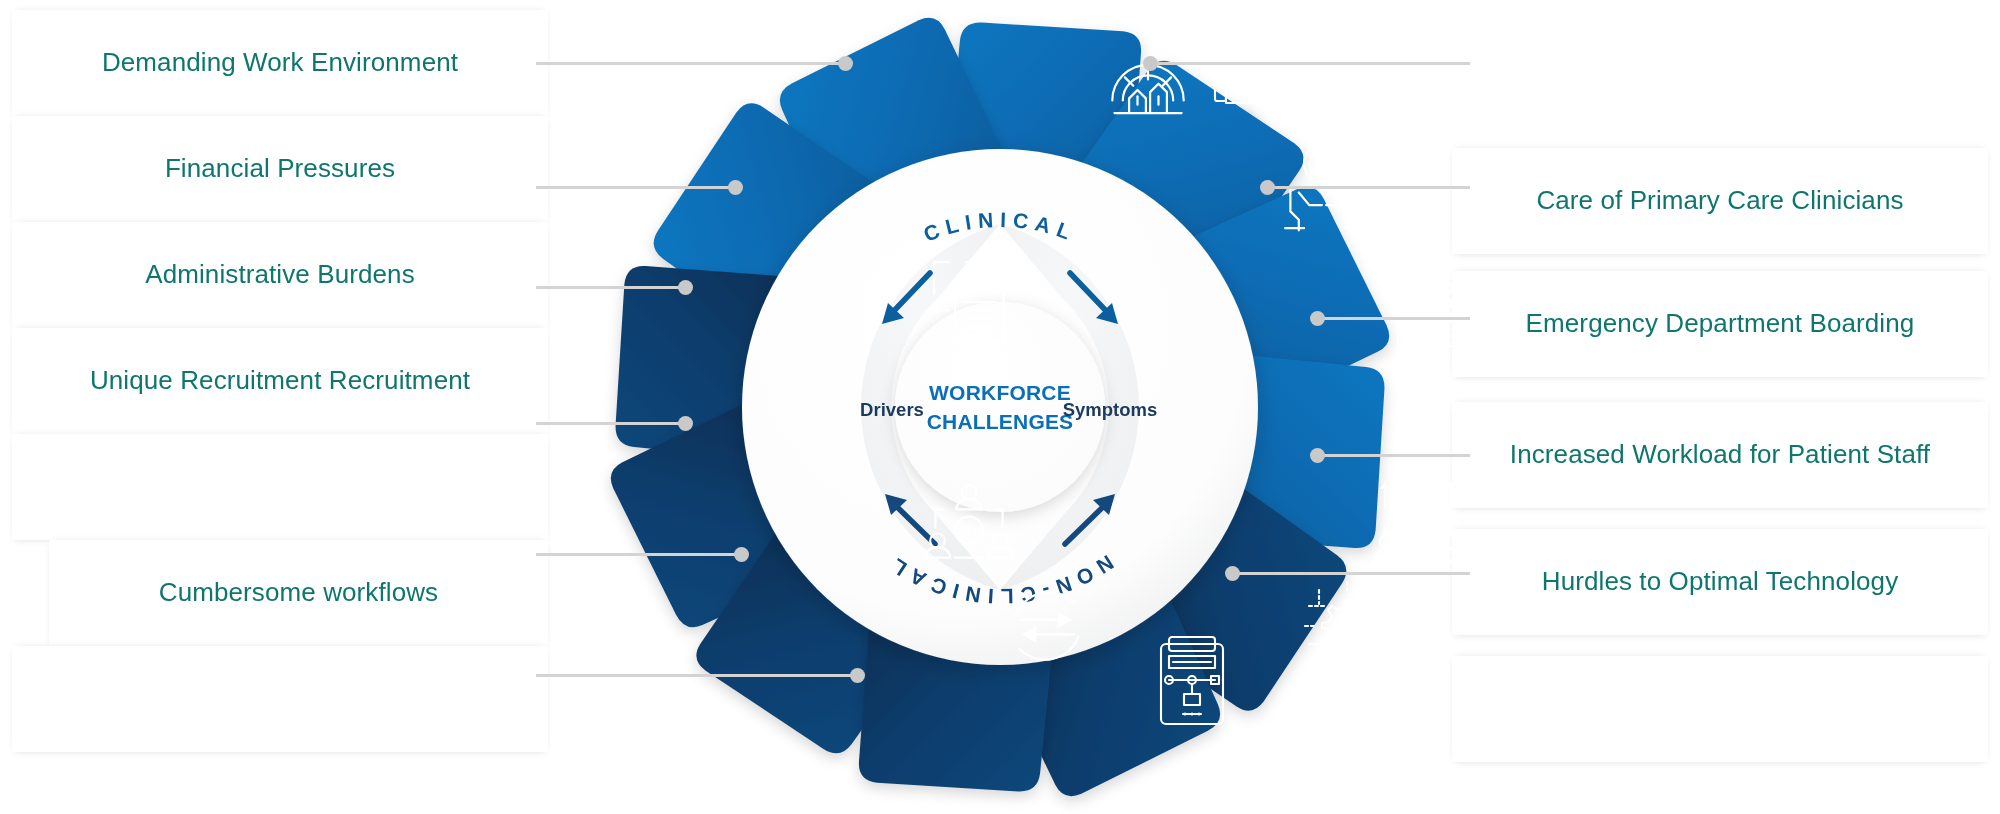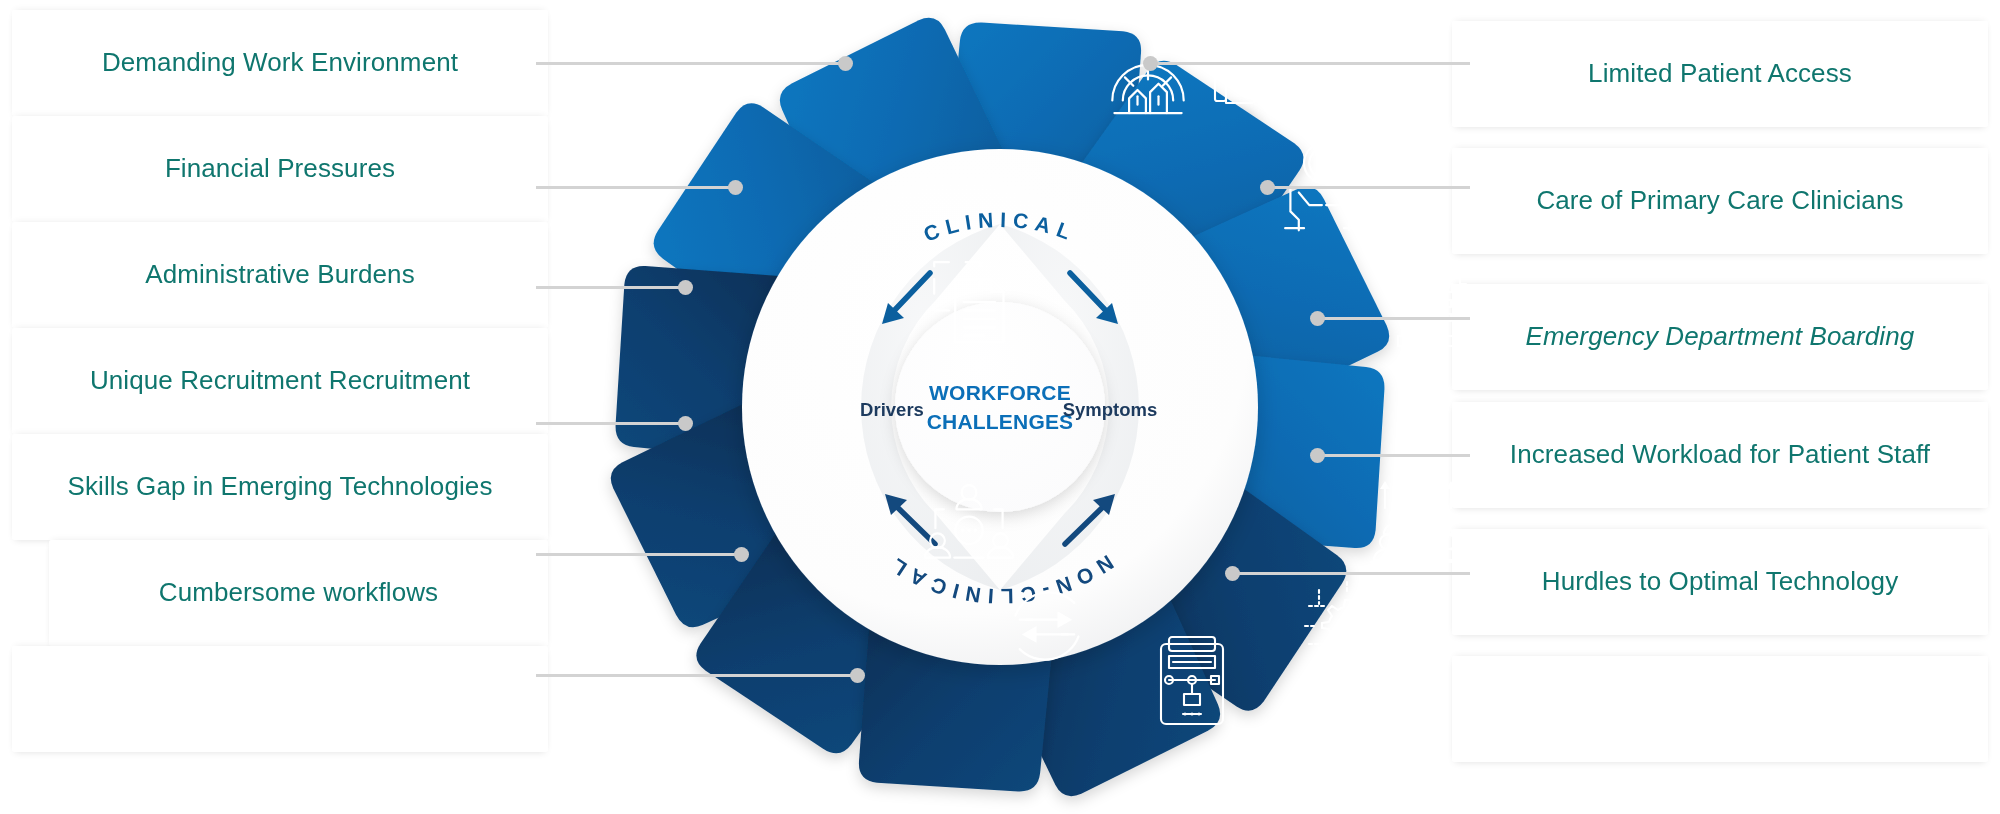--- a/index.html
+++ b/index.html
@@ -85,46 +85,41 @@
       <div class="label-text">Administrative Burdens</div>
     </div>
 
     <div class="label-row" style="top:328px;">
       <div class="band"></div>
       <div class="label-text">Unique Recruitment Recruitment</div>
     </div>
 
     <div class="label-row" style="top:434px;">
       <div class="band"></div>
-      <div class="label-text">Skills Gap in Emerging Technologies</div>
     </div>
 
     <div class="label-row" style="top:540px;margin-left:37px;">
       <div class="band"></div>
       <div class="label-text">Cumbersome workflows</div>
     </div>
 
     <div class="label-row" style="top:646px;">
       <div class="band"></div>
     </div>
   </div>
 
   <div class="label-col right">
 
-    <div class="label-row" style="top:21px;">
-      <div class="band"></div>
-      <div class="label-text">Limited Patient Access</div>
-    </div>
 
     <div class="label-row" style="top:148px;">
       <div class="band"></div>
       <div class="label-text">Care of Primary Care Clinicians</div>
     </div>
 
-    <div class="label-row" style="top:284px;font-style:italic;">
+    <div class="label-row" style="top:271px;">
       <div class="band"></div>
       <div class="label-text">Emergency Department Boarding</div>
     </div>
 
     <div class="label-row" style="top:402px;">
       <div class="band"></div>
       <div class="label-text">Increased Workload for Patient Staff</div>
     </div>
 
     <div class="label-row" style="top:529px;">

